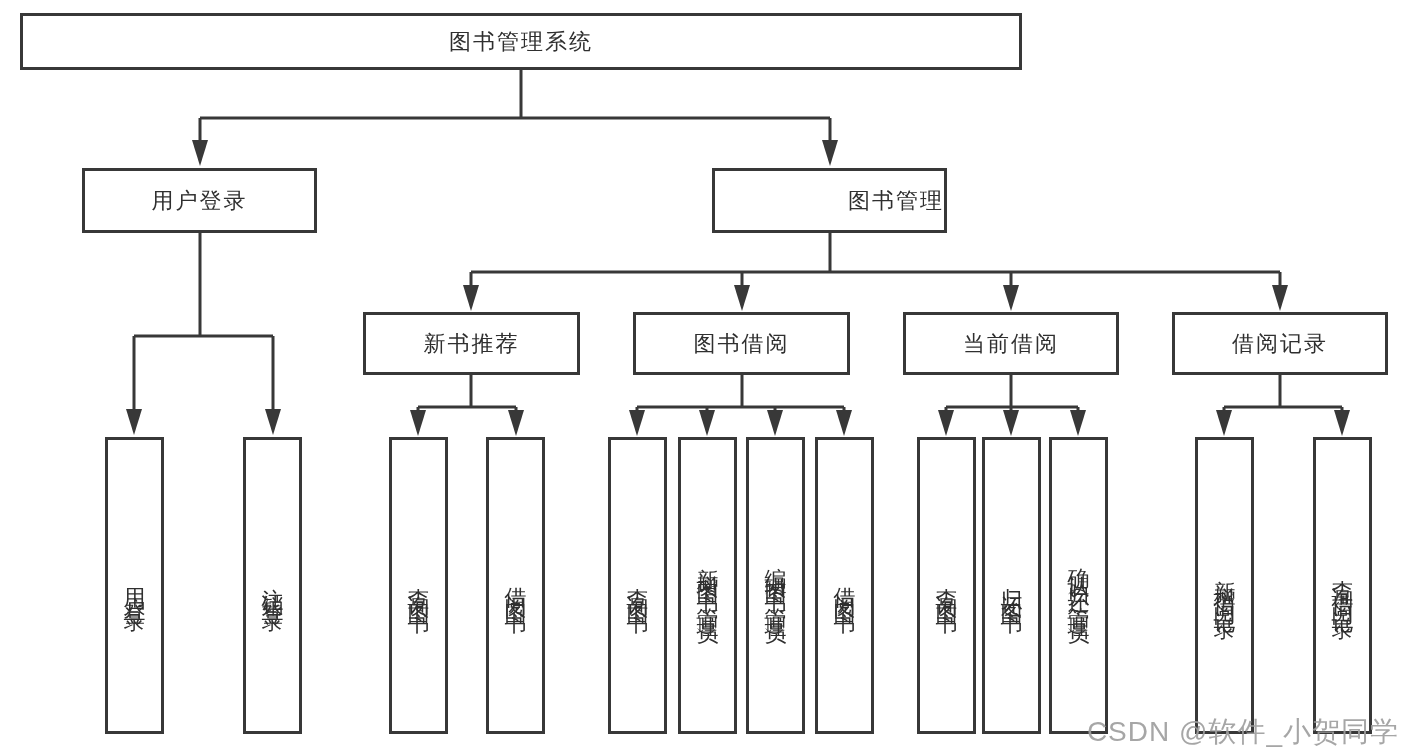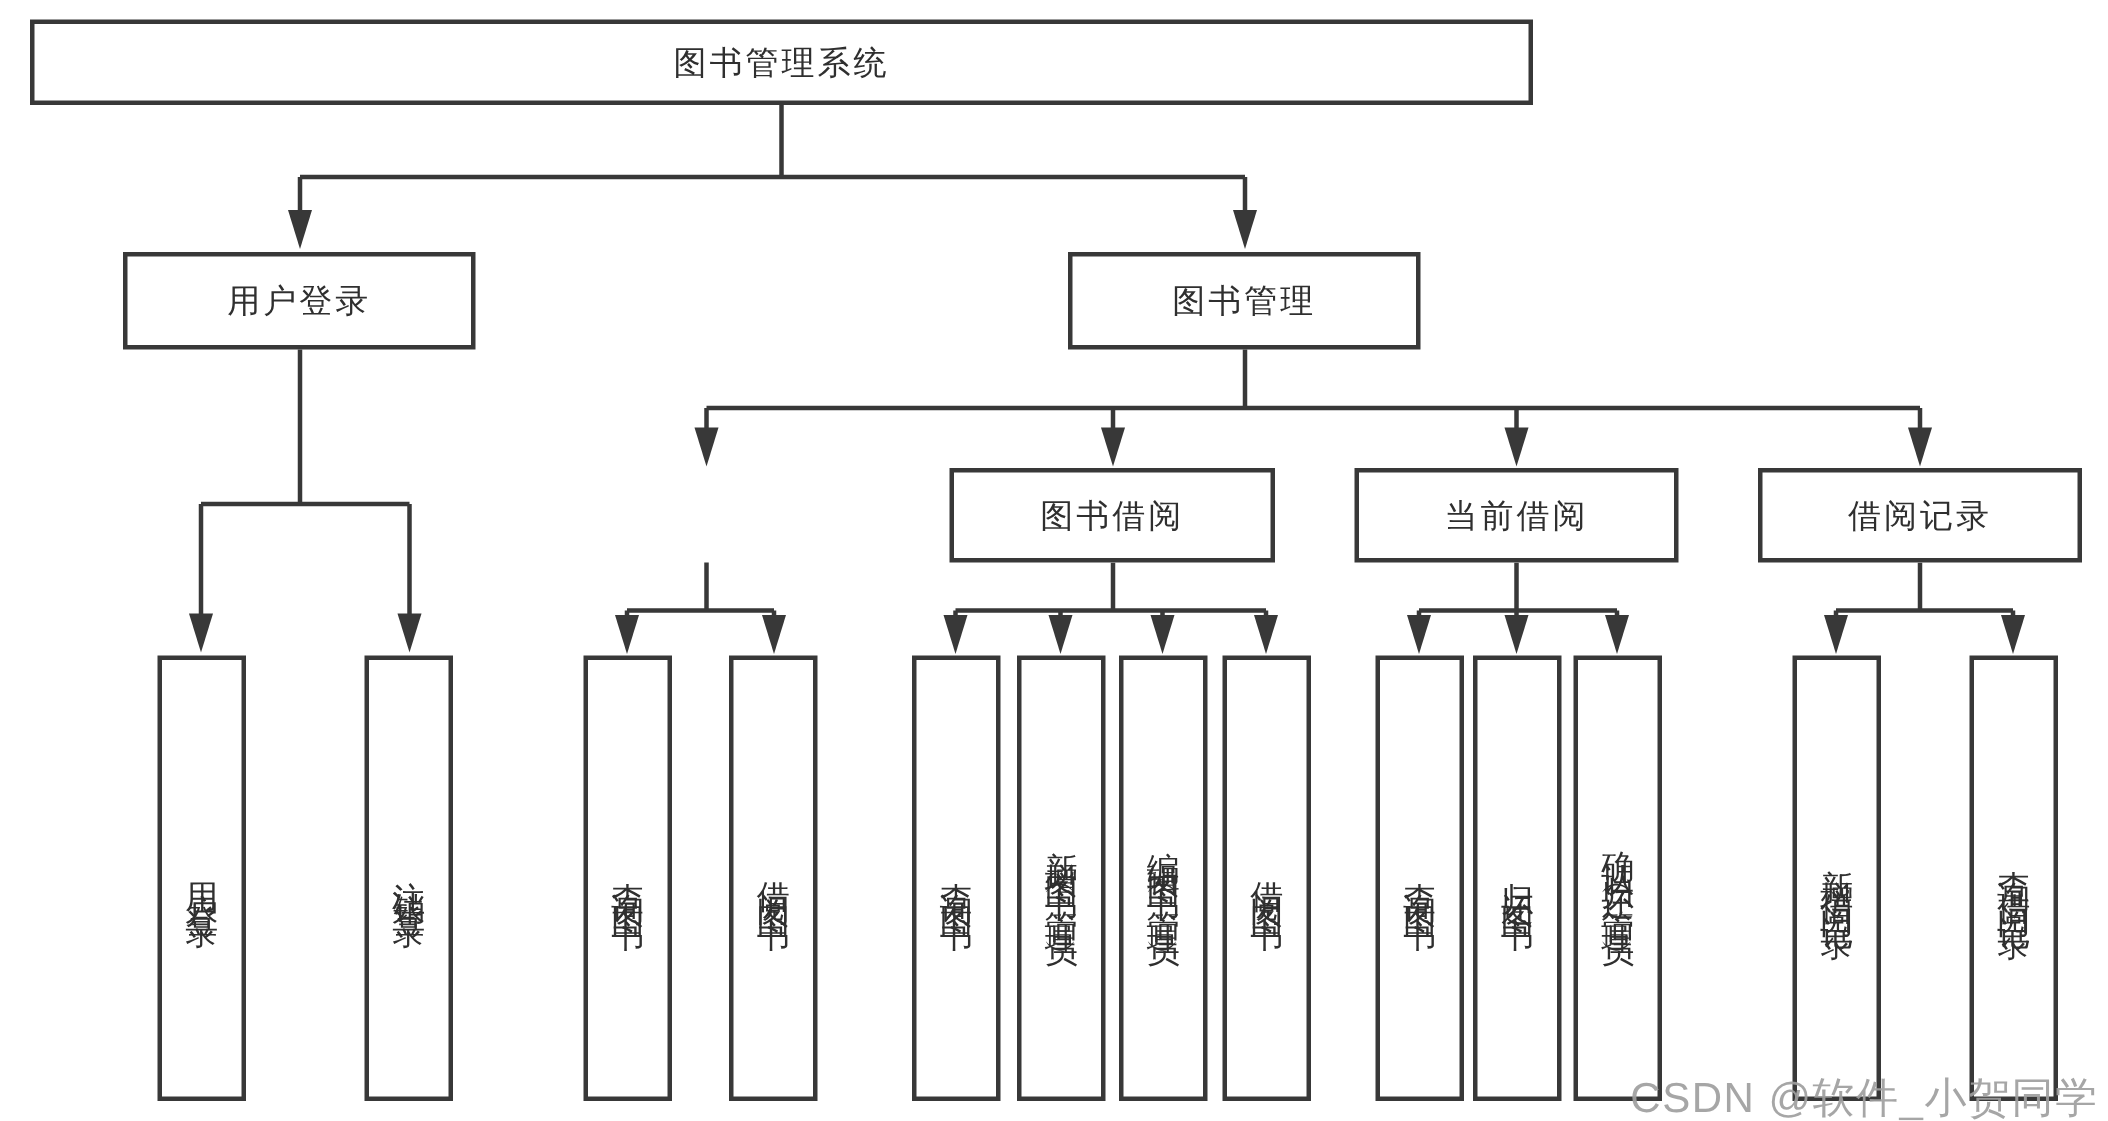--- a/index.html
+++ b/index.html
@@ -107,24 +107,27 @@
     </g>
   </svg>
 
   <div class="hbox" style="left:20px; top:13px; width:1002px; height:57px;">
     <span>图书管理系统</span>
   </div>
 
   <div class="hbox" style="left:82px; top:168px; width:235px; height:65px;">
     <span>用户登录</span>
   </div>
-  <div class="hbox" style="left:712px; top:168px; width:235px; height:65px;">
+  <div class="hbox" style="left:712px; top:168px; width:235px; height:65px;justify-content:flex-end;">
     <span>图书管理</span>
   </div>
 
+  <div class="hbox" style="left:363px; top:312px; width:217px; height:63px;">
+    <span>新书推荐</span>
+  </div>
   <div class="hbox" style="left:903px; top:312px; width:216px; height:63px;">
     <span>当前借阅</span>
   </div>
   <div class="hbox" style="left:633px; top:312px; width:217px; height:63px;">
     <span>图书借阅</span>
   </div>
   <div class="hbox" style="left:1172px; top:312px; width:216px; height:63px;">
     <span>借阅记录</span>
   </div>
 

